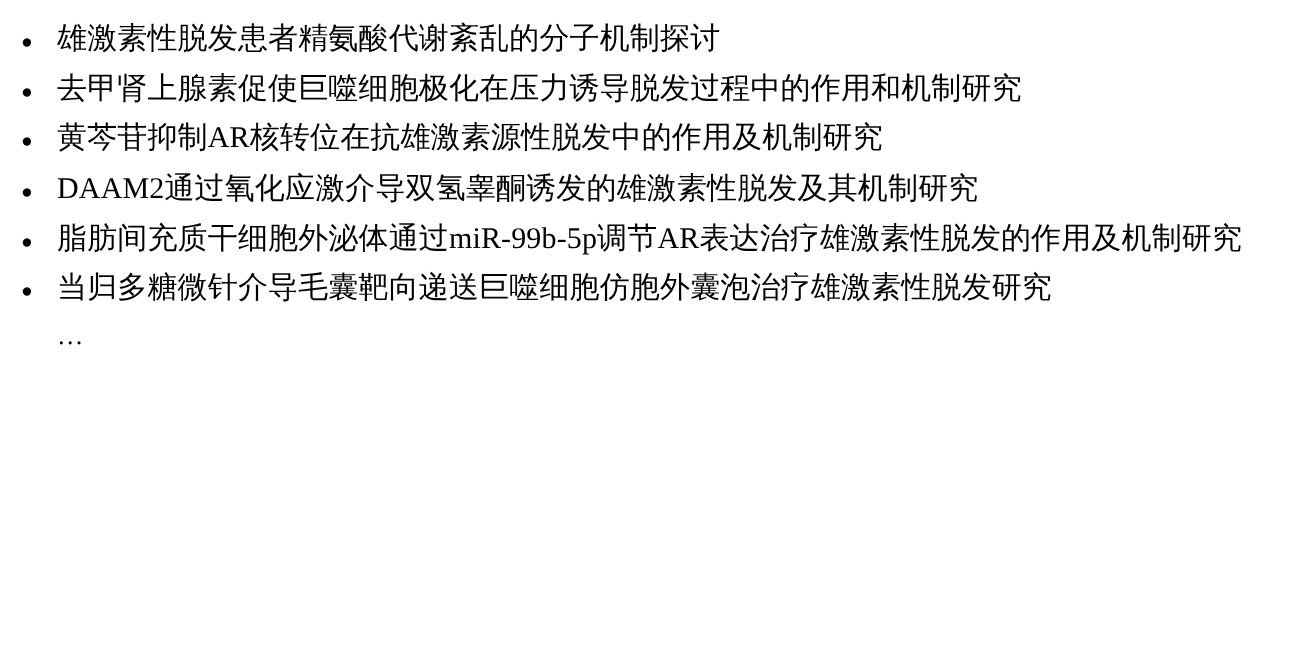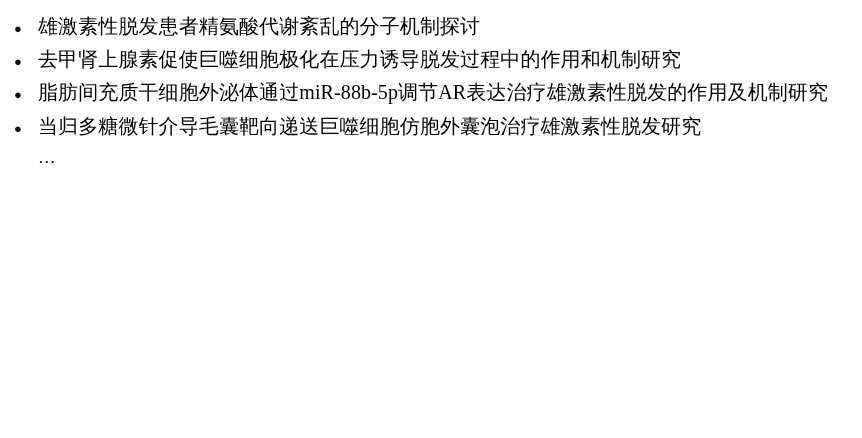--- a/index.html
+++ b/index.html
@@ -70,21 +70,29 @@
     <li class="topic-item">
       <span class="bullet"></span>
       <span class="topic-text">雄激素性脱发患者精氨酸代谢紊乱的分子机制探讨</span>
     </li>
     <li class="topic-item">
       <span class="bullet"></span>
       <span class="topic-text">去甲肾上腺素促使巨噬细胞极化在压力诱导脱发过程中的作用和机制研究</span>
     </li>
     <li class="topic-item">
       <span class="bullet"></span>
-      <span class="topic-text">脂肪间充质干细胞外泌体通过miR-88b-5p调节AR表达治疗雄激素性脱发的作用及机制研究</span>
+      <span class="topic-text">黄芩苷抑制AR核转位在抗雄激素源性脱发中的作用及机制研究</span>
+    </li>
+    <li class="topic-item">
+      <span class="bullet"></span>
+      <span class="topic-text">DAAM2通过氧化应激介导双氢睾酮诱发的雄激素性脱发及其机制研究</span>
+    </li>
+    <li class="topic-item">
+      <span class="bullet"></span>
+      <span class="topic-text">脂肪间充质干细胞外泌体通过miR-99b-5p调节AR表达治疗雄激素性脱发的作用及机制研究</span>
     </li>
     <li class="topic-item">
       <span class="bullet"></span>
       <span class="topic-text">当归多糖微针介导毛囊靶向递送巨噬细胞仿胞外囊泡治疗雄激素性脱发研究</span>
     </li>
   </ul>
   <div class="ellipsis-row">…</div>
 </div>
 
 </body></html>

